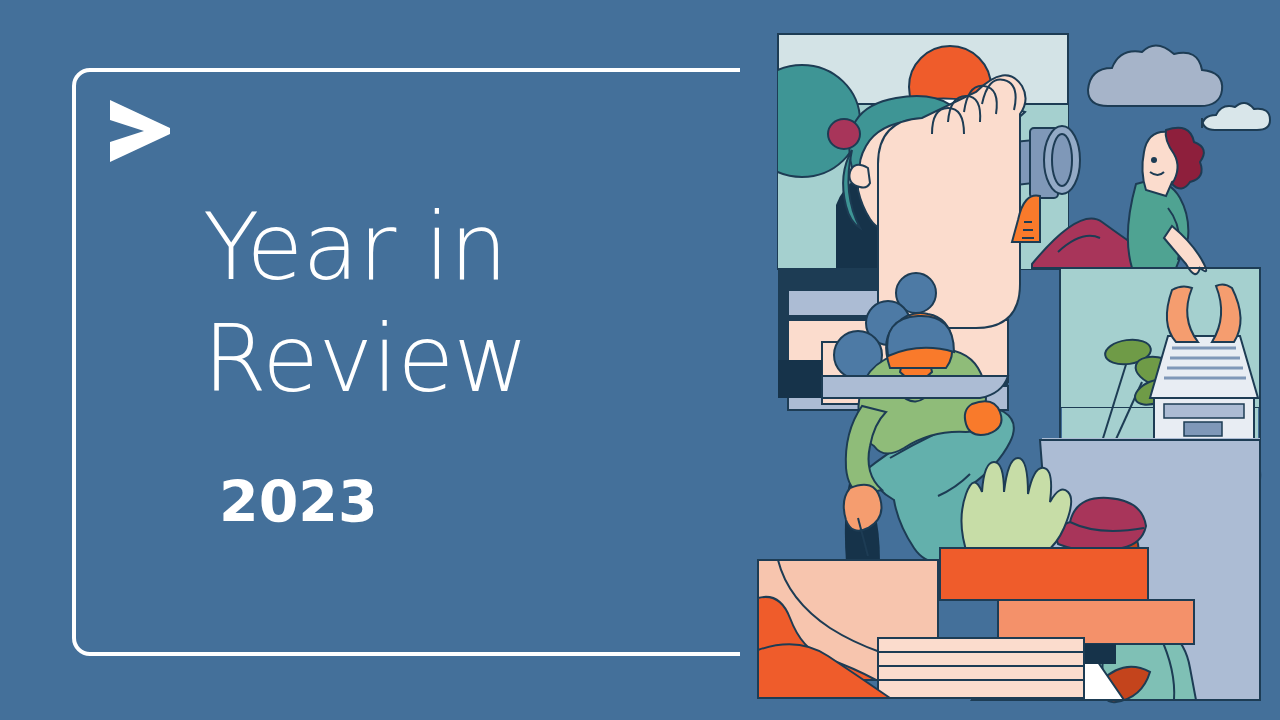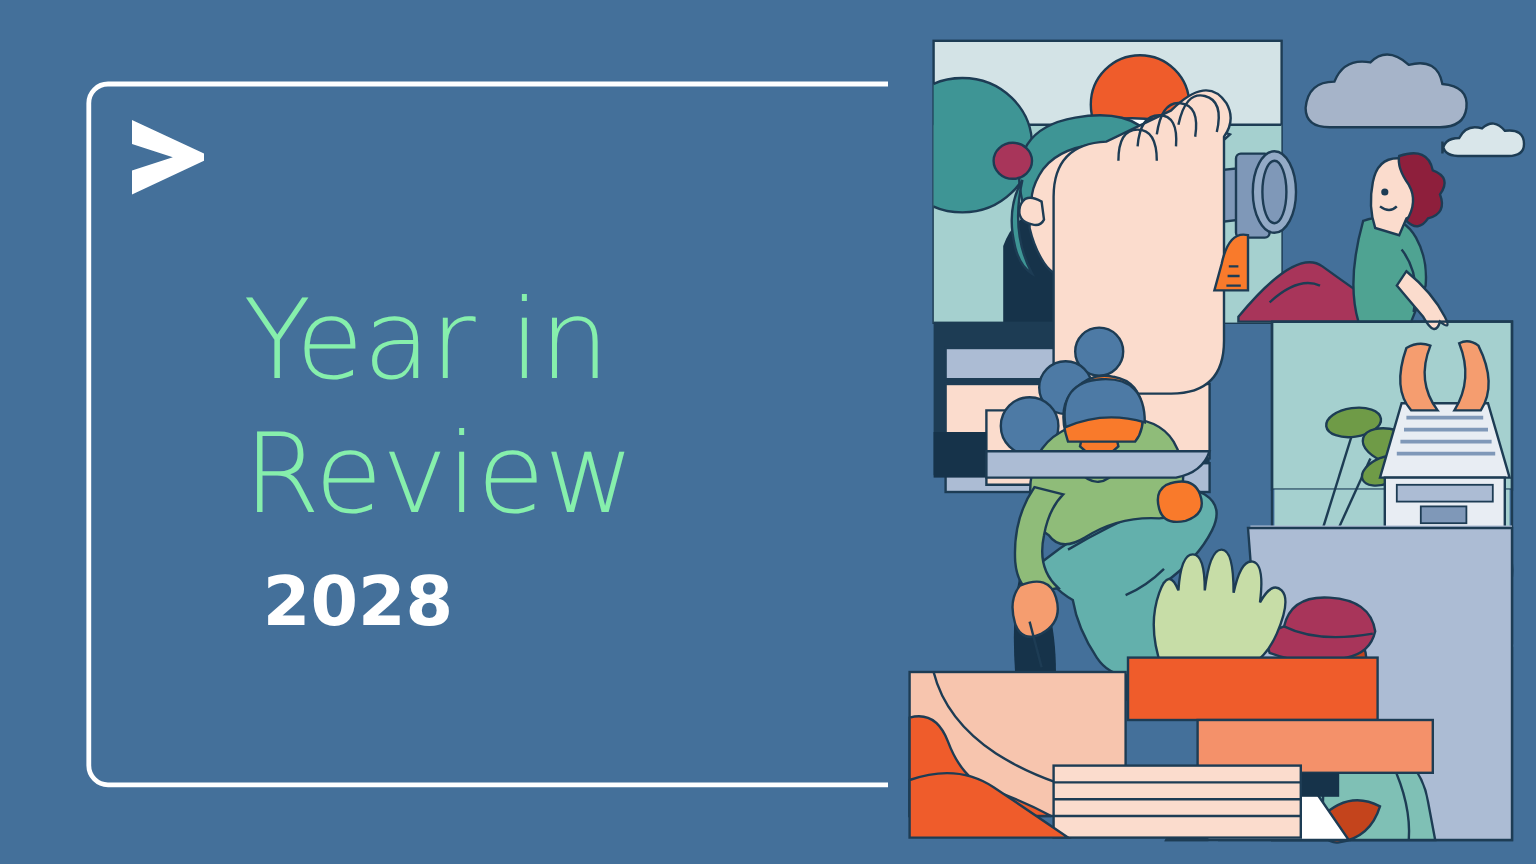--- a/index.html
+++ b/index.html
@@ -45,23 +45,23 @@
     color: #ffffff;
     font-family: "DejaVu Sans", sans-serif;
     font-size: 74px;
     font-weight: 700;
     line-height: 78px;
     letter-spacing: -2px;
   }
   .headline {
     position: absolute;
     left: 203px;
-    top: 228px;
+    top: 192px;
     width: 520px;
-    color: #86efac;
+    color: #ffffff;
     font-family: "DejaVu Sans", sans-serif;
     font-weight: 300;
     font-size: 92px;
     line-height: 112px;
     letter-spacing: -0.5px;
     white-space: pre-line;
   }
   .year {
     position: absolute;
     left: 219px;
@@ -93,21 +93,21 @@
 
   <div class="logo-mark">
     <svg width="70" height="78" viewBox="0 0 70 78">
       <polygon points="6,8 6,28 40,39 6,50 6,70 66,42 66,36" fill="#ffffff"></polygon>
     </svg>
   </div>
 
   <div class="headline">Year in
 Review</div>
 
-  <div class="year">2028</div>
+  <div class="year">2023</div>
 
   <div class="illustration">
     <svg width="540" height="720" viewBox="0 0 540 720" xmlns="http://www.w3.org/2000/svg">
       <defs>
         <clipPath id="clipAll">
             <rect x="0" y="0" width="540" height="720"></rect>
           </clipPath>
         <clipPath id="clipTopPanel">
             <rect x="38" y="34" width="290" height="235"></rect>
           </clipPath>

